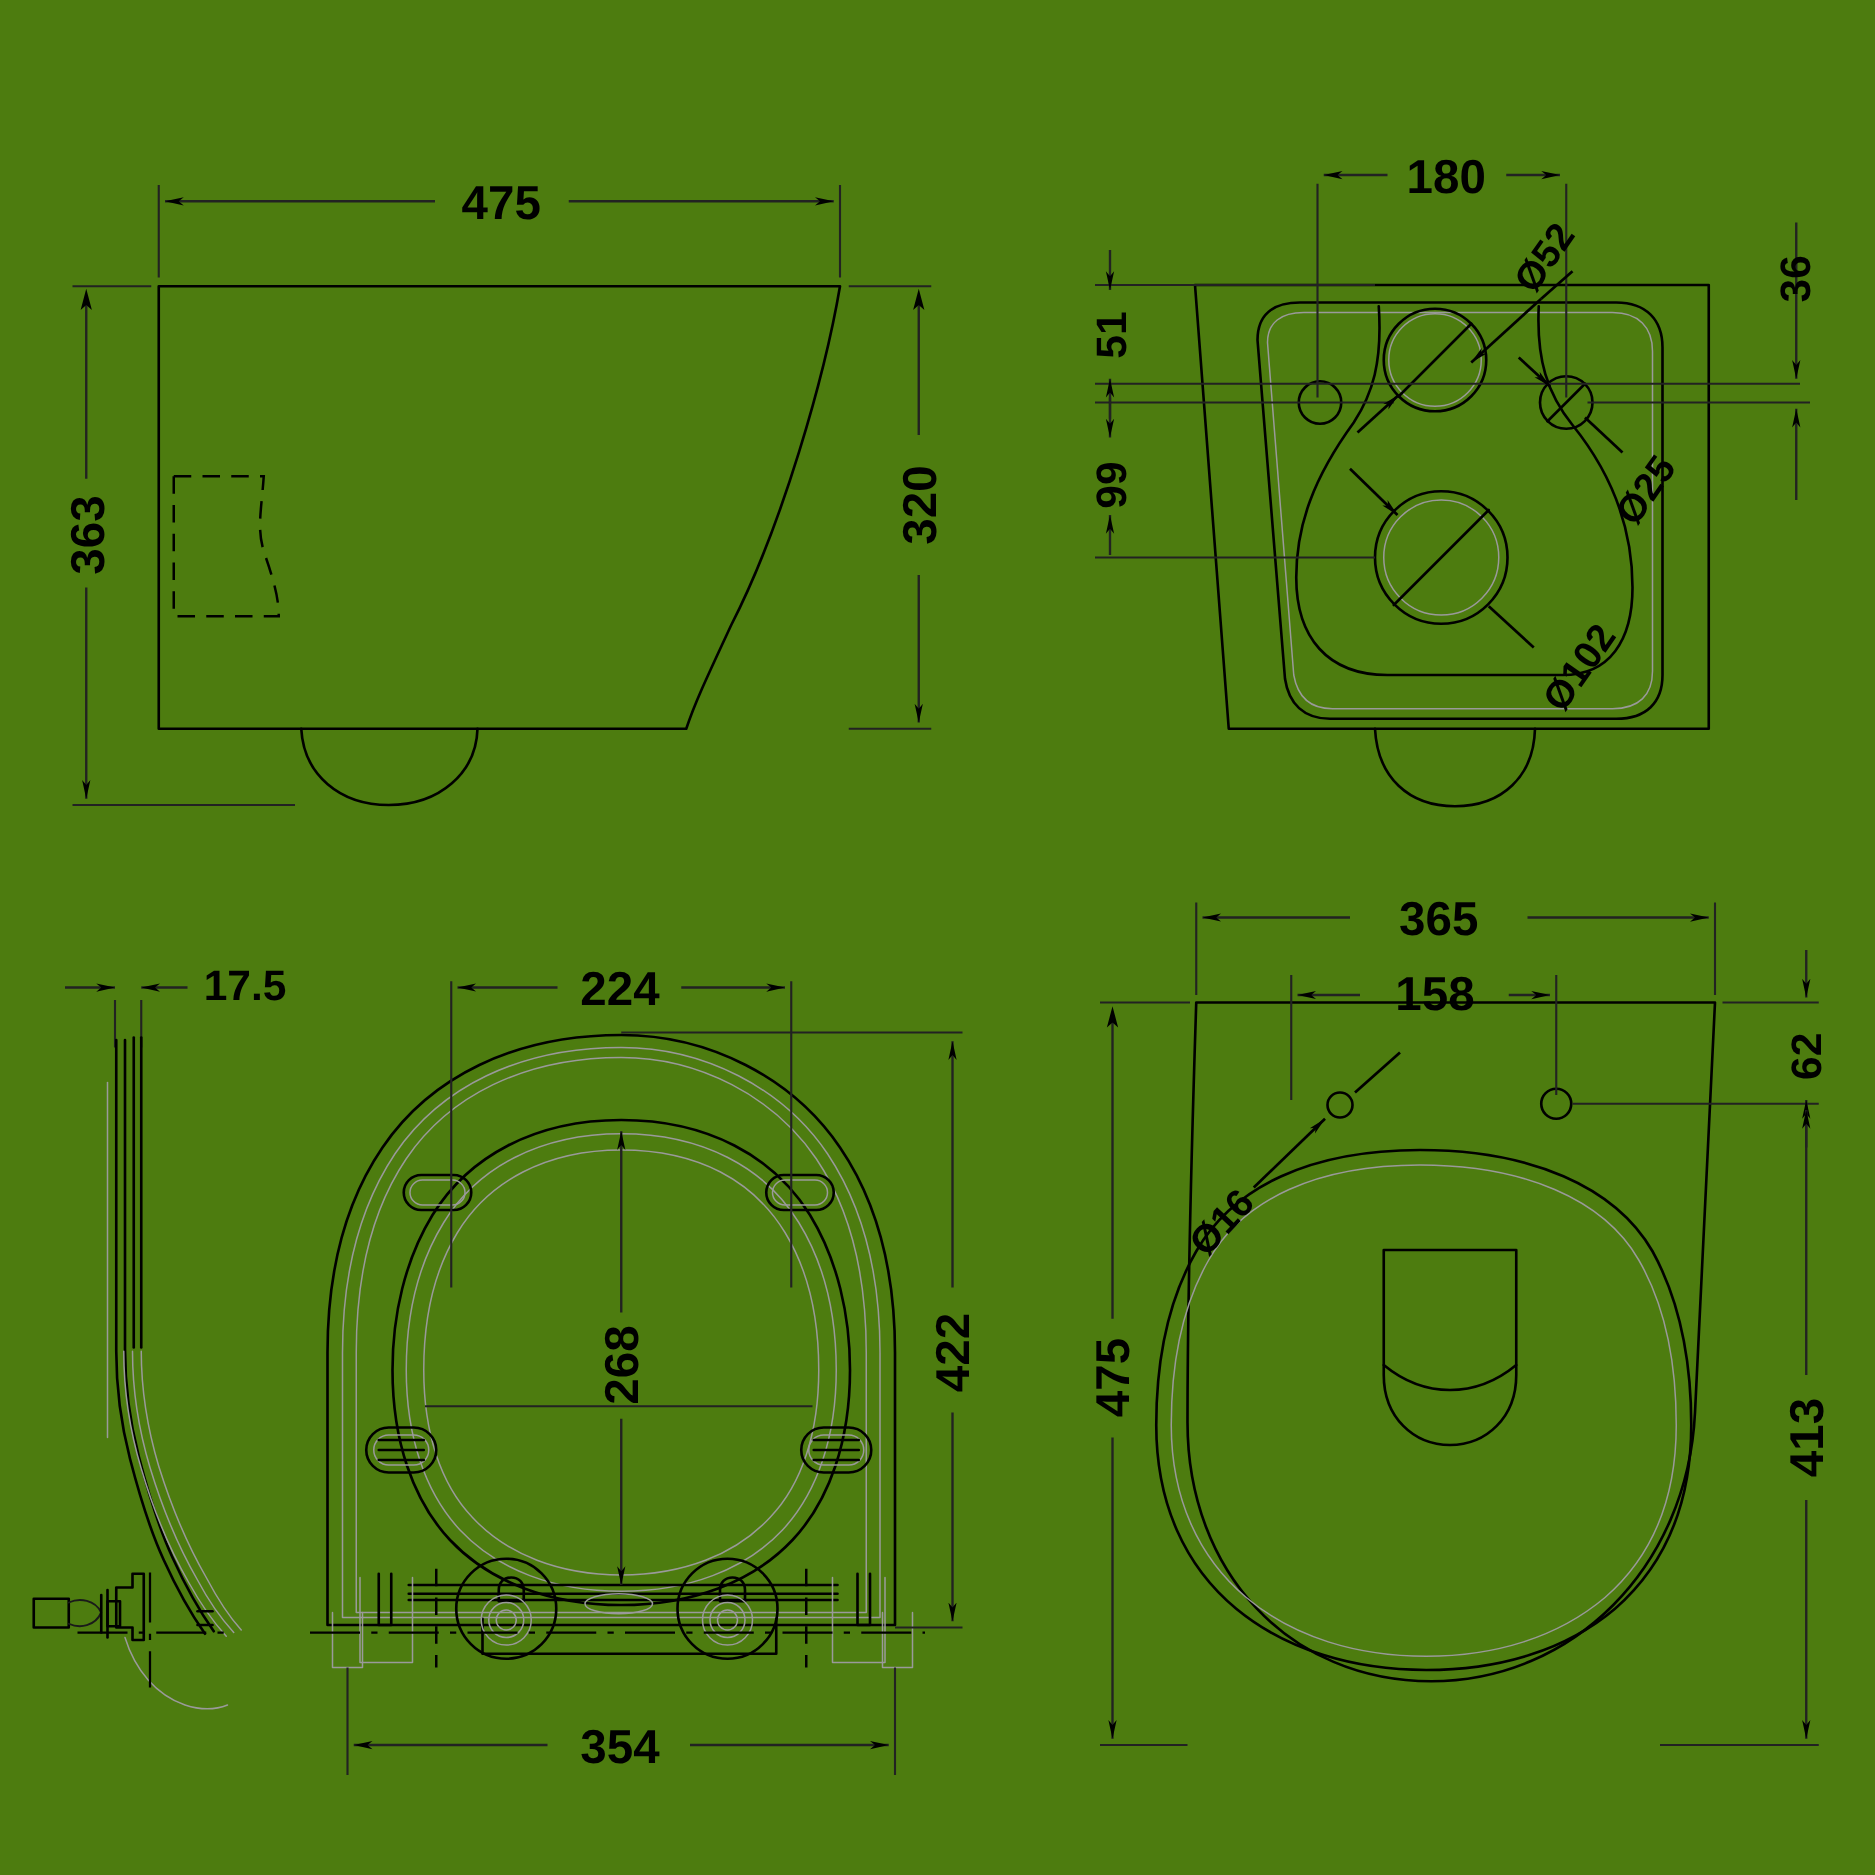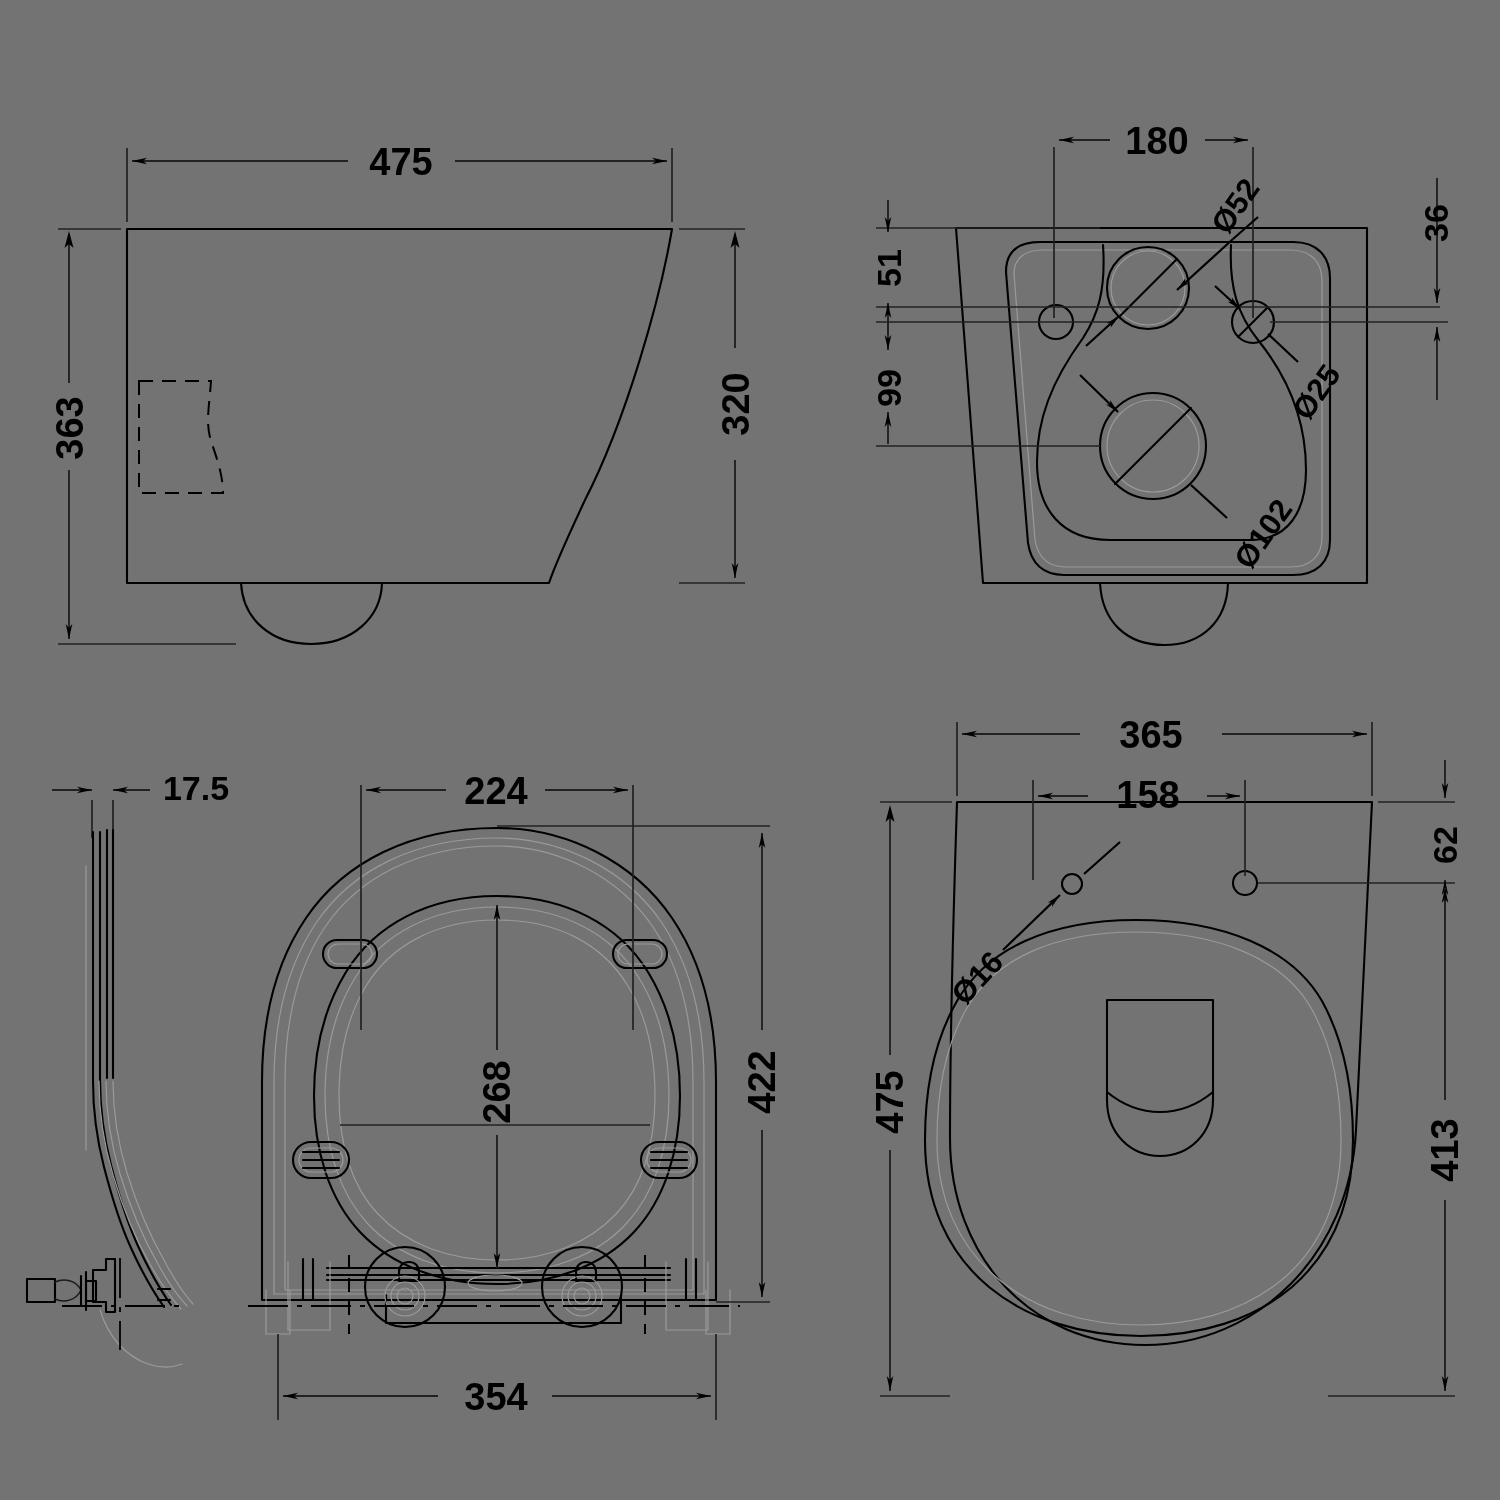--- a/index.html
+++ b/index.html
@@ -1,19 +1,19 @@
 <!DOCTYPE html>
 <html><head>
 <meta charset="utf-8">
 <title>Wall Hung Toilet Technical Drawing</title>
 <style>
   html,body{margin:0;padding:0;background:#ffffff;}
   body{width:1500px;height:1500px;overflow:hidden;
        font-family:"Liberation Sans", sans-serif;}
-  #sheet{position:relative;width:1500px;height:1500px;background:#737373;}
+  #sheet{position:relative;width:1500px;height:1500px;background:#4d7c0f;}
   svg{display:block;}
   .dimtxt{font-family:"Liberation Sans", sans-serif;font-weight:bold;
           font-size:38px;fill:#000000;}
   .dimtxt-sm{font-family:"Liberation Sans", sans-serif;font-weight:bold;
           font-size:34px;fill:#000000;}
   .dimtxt-xs{font-family:"Liberation Sans", sans-serif;font-weight:bold;
           font-size:31px;fill:#000000;}
   .obj{fill:none;stroke:#000000;stroke-width:2.1;stroke-linejoin:round;stroke-linecap:round;}
   .obj-thin{fill:none;stroke:#1a1a1a;stroke-width:1.5;stroke-linejoin:round;stroke-linecap:round;}
   .obj-faint{fill:none;stroke:#9a9a9a;stroke-width:1.2;stroke-linejoin:round;stroke-linecap:round;}

